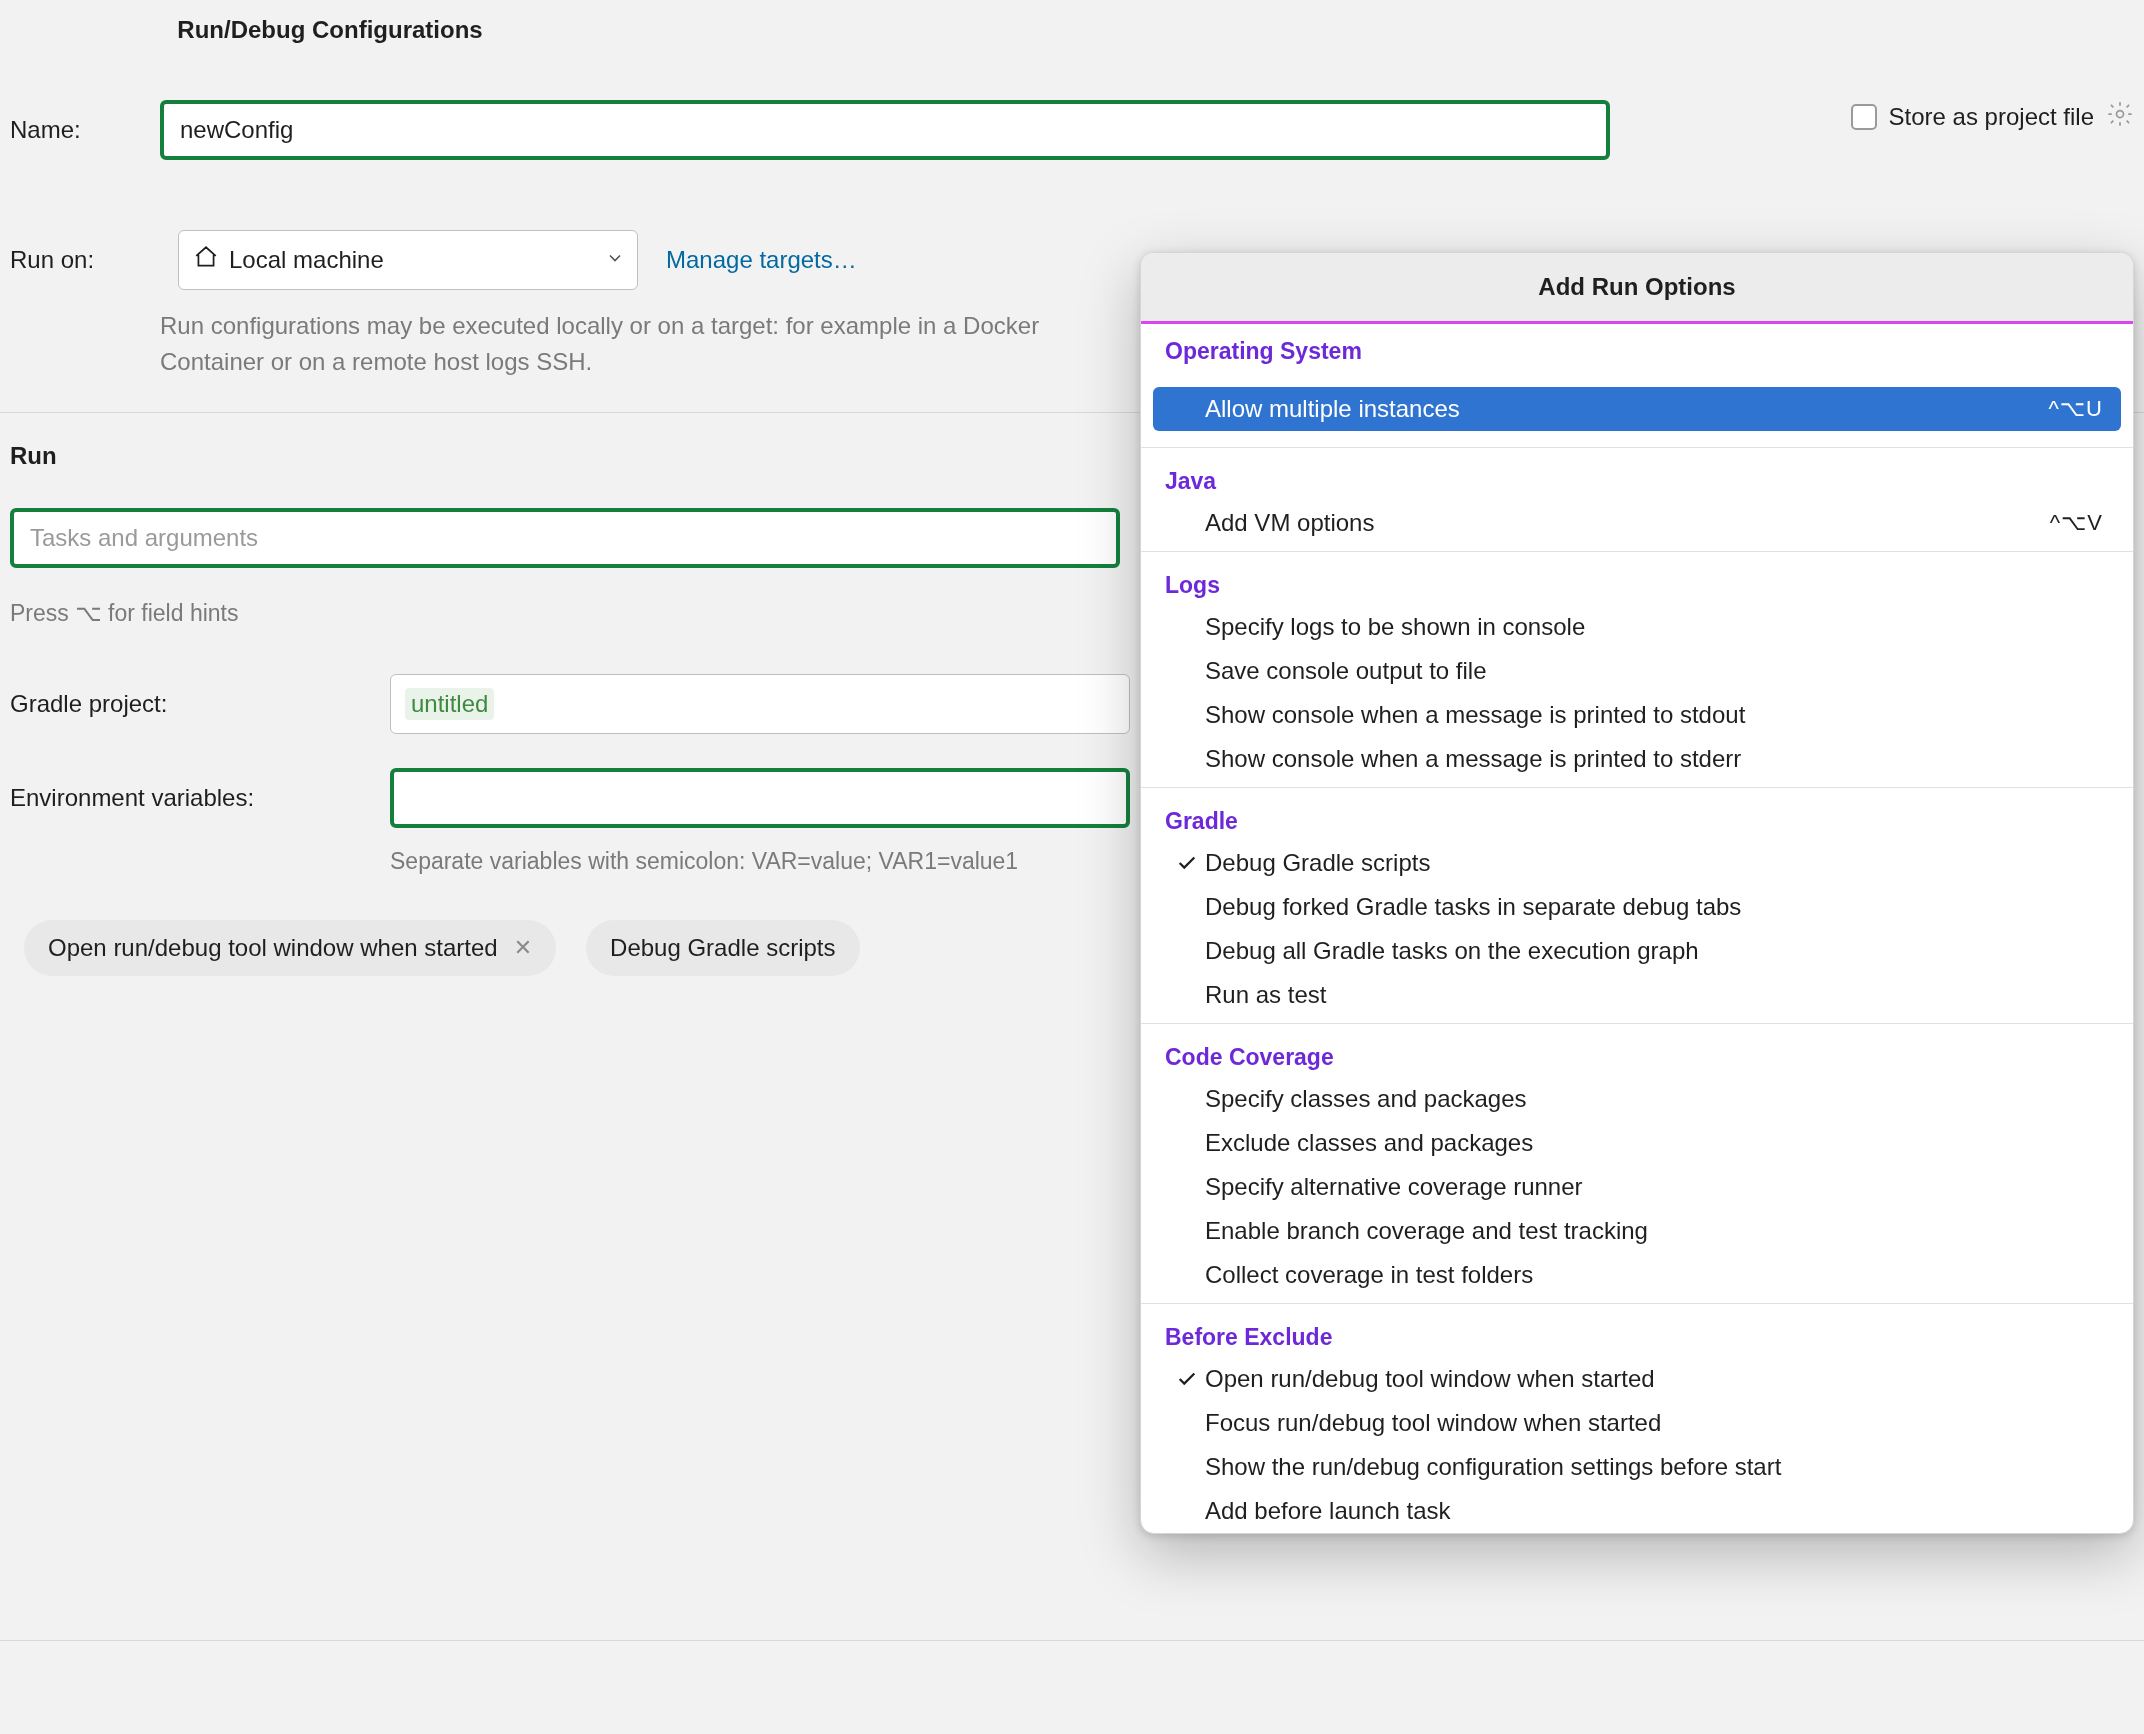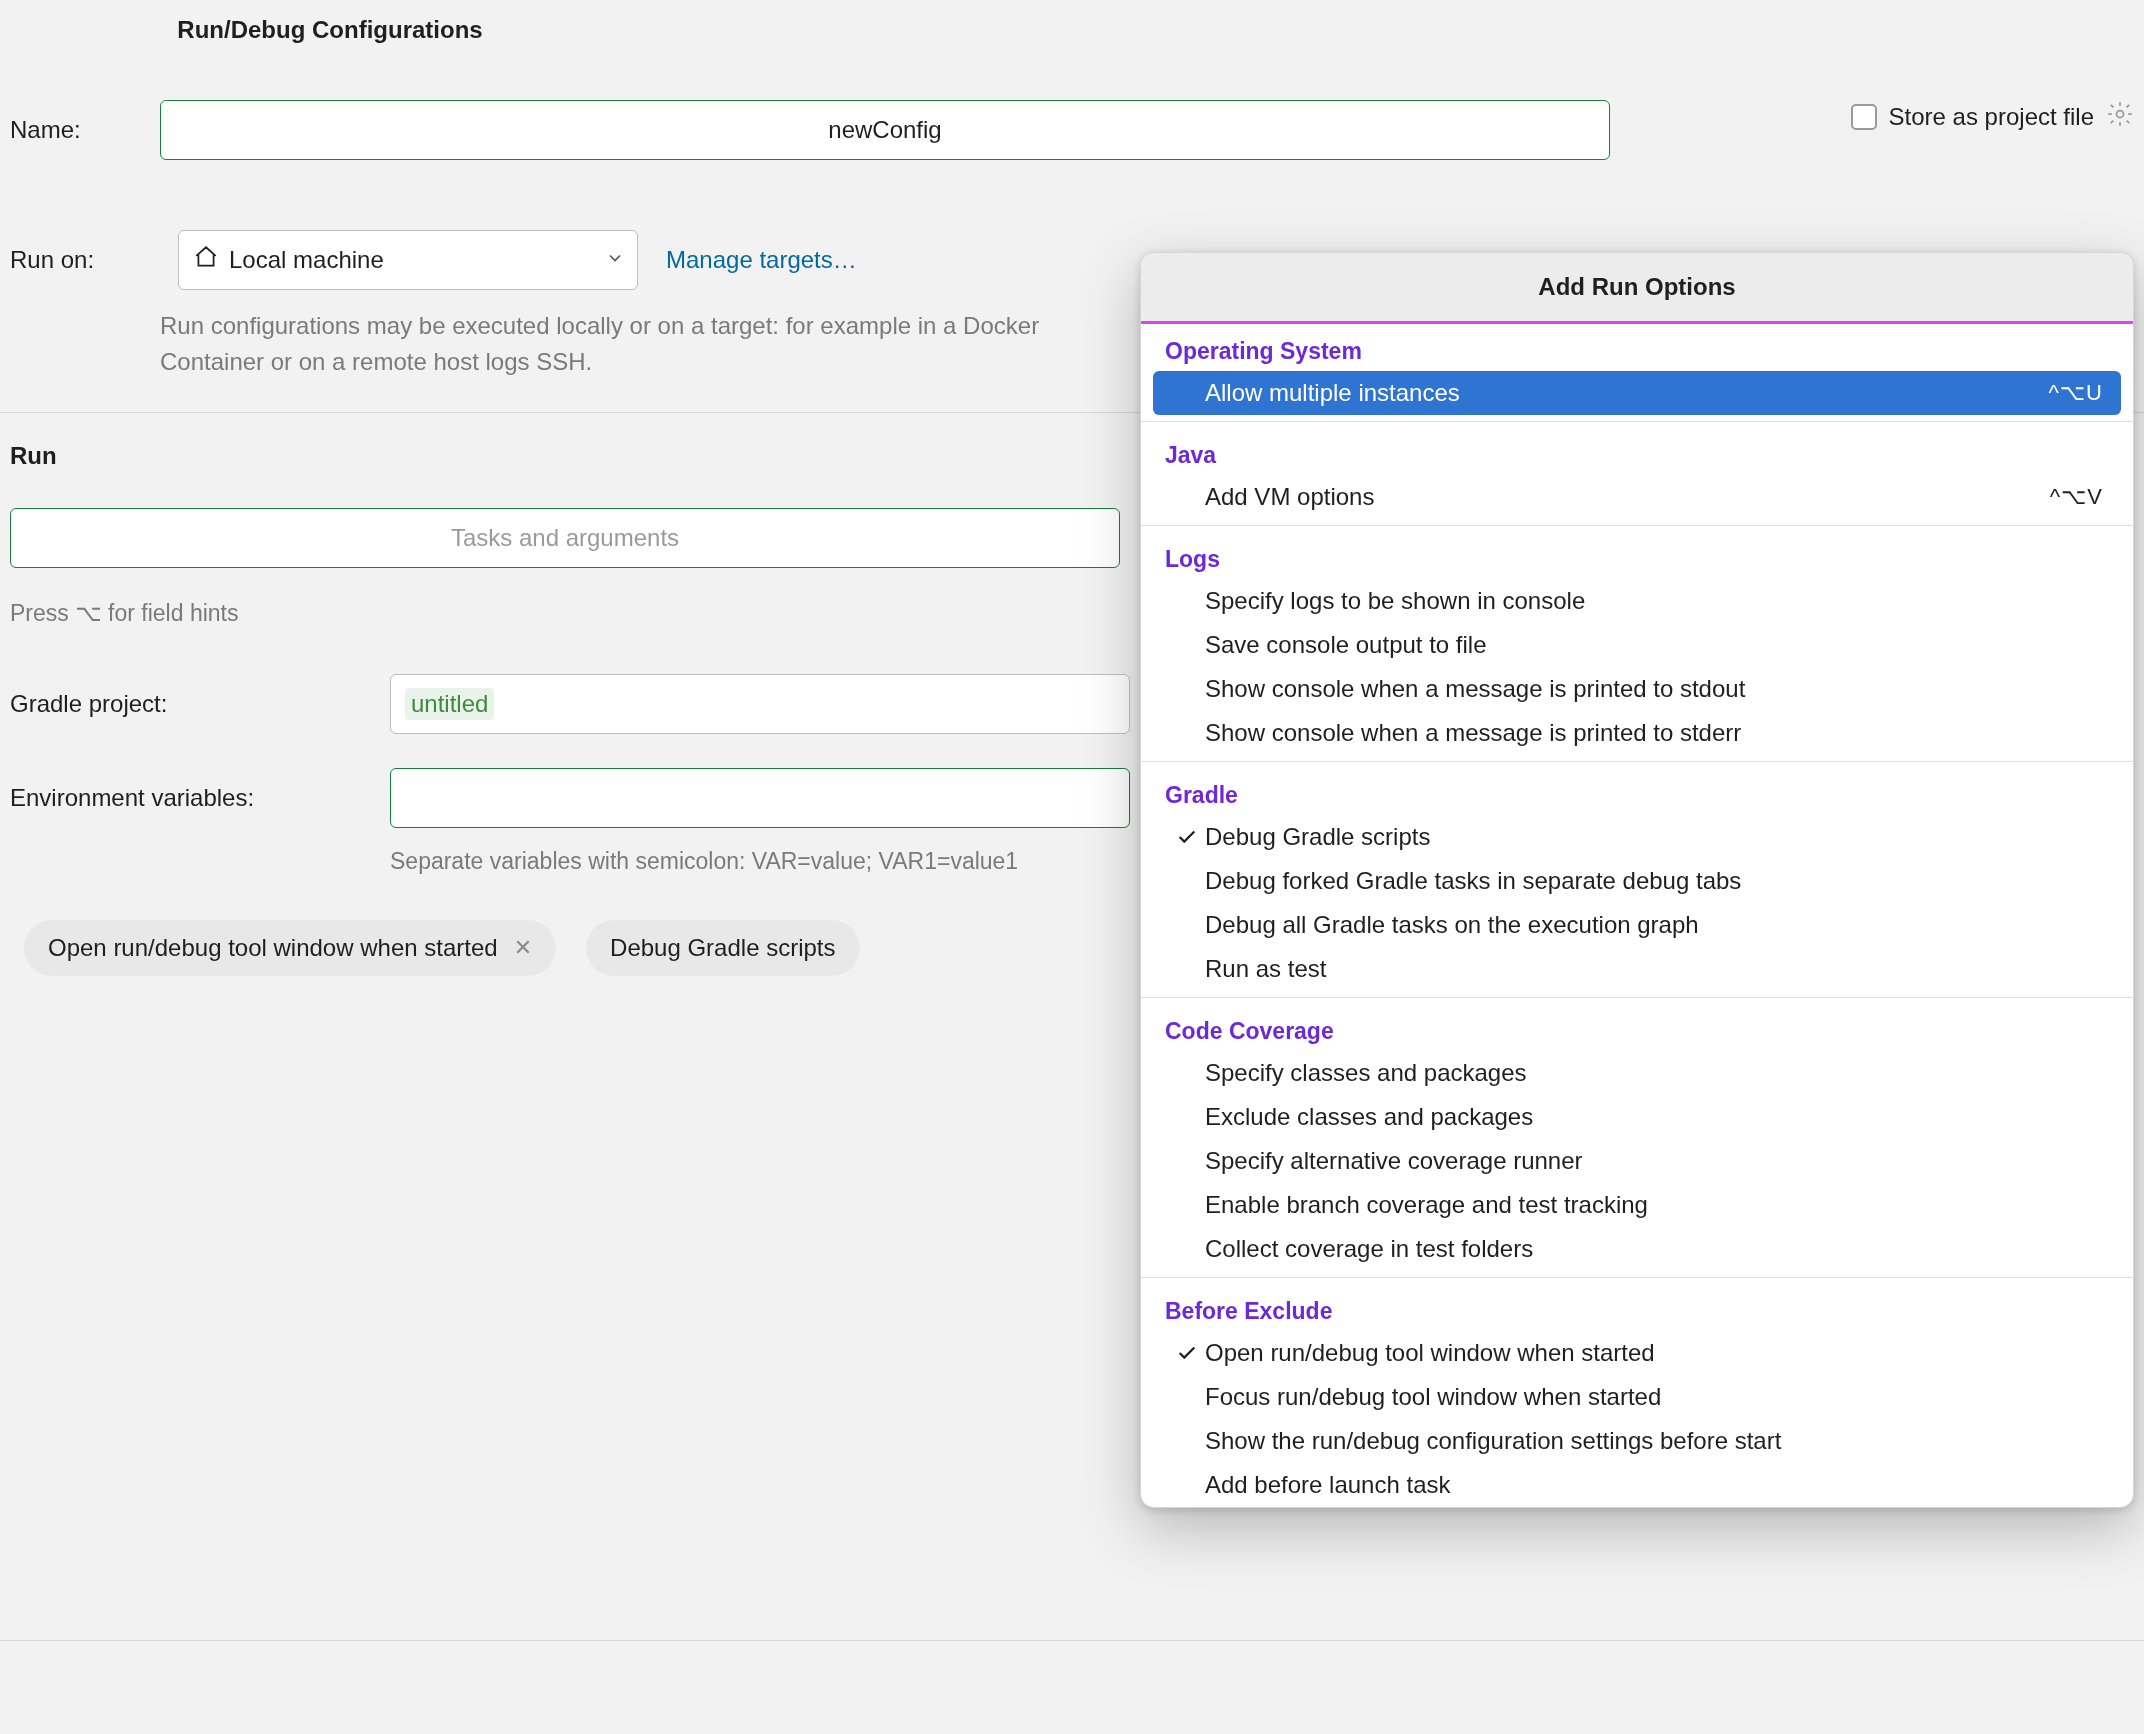--- a/index.html
+++ b/index.html
@@ -21,28 +21,27 @@
     color: #1f1f1f;
   }
   .main {
     position: absolute;
     top: 100px; left: 10px; right: 10px;
   }
   .row { display: flex; align-items: center; margin-bottom: 20px; }
   .label { width: 150px; color: #1f1f1f; }
   input[type=text] {
     height: 60px;
-    border: 1px solid #15803d;
+    border: 4px solid #15803d;
     border-radius: 6px;
     padding: 0 16px;
     font-size: 24px;
     font-family: inherit;
     background: #fff;
     color: #1f1f1f;
-    text-align: center;
   }
   .name-input { width: 1450px; }
   .store-wrap {
     position: absolute;
     top: 0; right: 0;
     display: flex; align-items: center; gap: 12px;
   }
   .checkbox {
     width: 26px; height: 26px; border: 2px solid #9a9a9a; border-radius: 5px; background: #fff;
   }
@@ -117,21 +116,21 @@
     min-height: 44px;
   }
   .item .check {
     width: 36px; display:flex; justify-content:center;
   }
   .item .check svg { width:22px; height:22px; stroke:#1f1f1f; fill:none; stroke-width:2.4; }
   .item .txt { flex:1; }
   .item .shortcut { color:inherit; font-size:22px; letter-spacing:1px; padding-right:6px;}
   .item.selected {
     background:#2f74d0; color:#fff; border-radius:6px;
-    margin: 0 12px; padding-left: 16px; padding-right:12px;
+    margin: 16px 12px; padding-left: 16px; padding-right:12px;
   }
   .item.selected .shortcut { color:#fff; }
   .popup-divider { height:1px; background:#e0e0e0; margin: 6px 0; }
 </style>
 </head>
 <body>
 
 <div class="dialog-title">Run/Debug Configurations</div>
 
 <div class="main">

